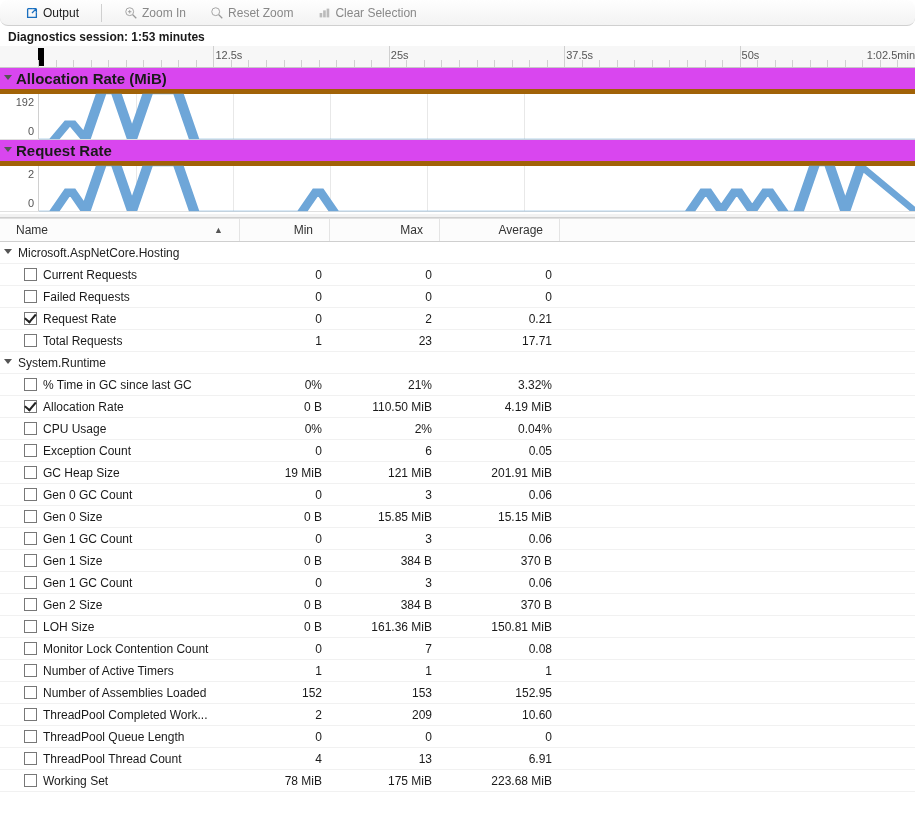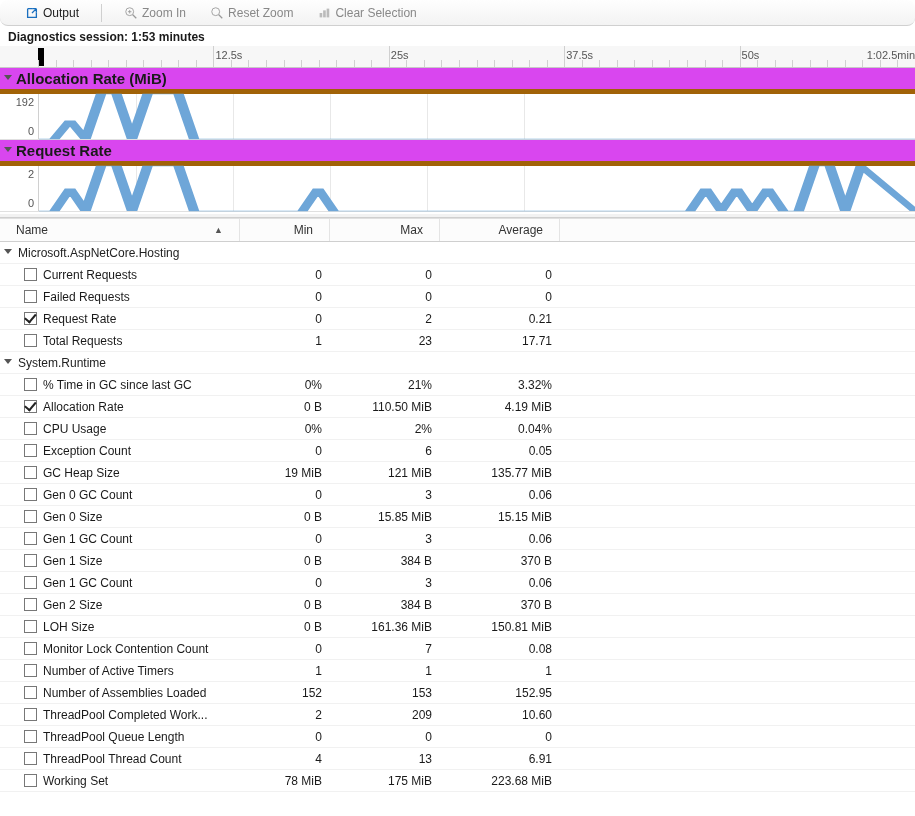--- a/index.html
+++ b/index.html
@@ -469,21 +469,21 @@
         <div class="num">0.05</div>
         <div></div>
       </div>
       <div class="row">
         <div class="name-cell indent-item">
           <span class="checkbox"></span>
           <span>GC Heap Size</span>
         </div>
         <div class="num">19 MiB</div>
         <div class="num">121 MiB</div>
-        <div class="num">135.77 MiB</div>
+        <div class="num">201.91 MiB</div>
         <div></div>
       </div>
       <div class="row">
         <div class="name-cell indent-item">
           <span class="checkbox"></span>
           <span>Gen 0 GC Count</span>
         </div>
         <div class="num">0</div>
         <div class="num">3</div>
         <div class="num">0.06</div>

